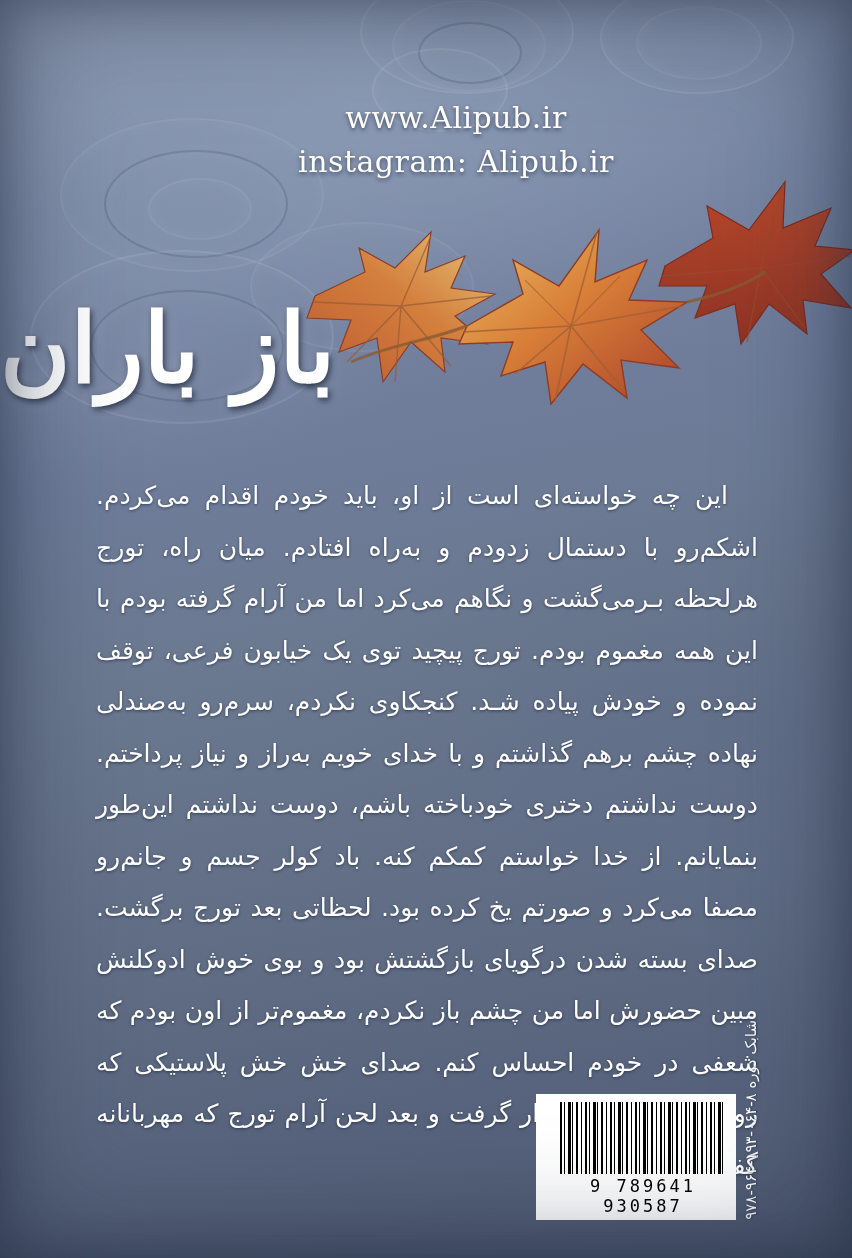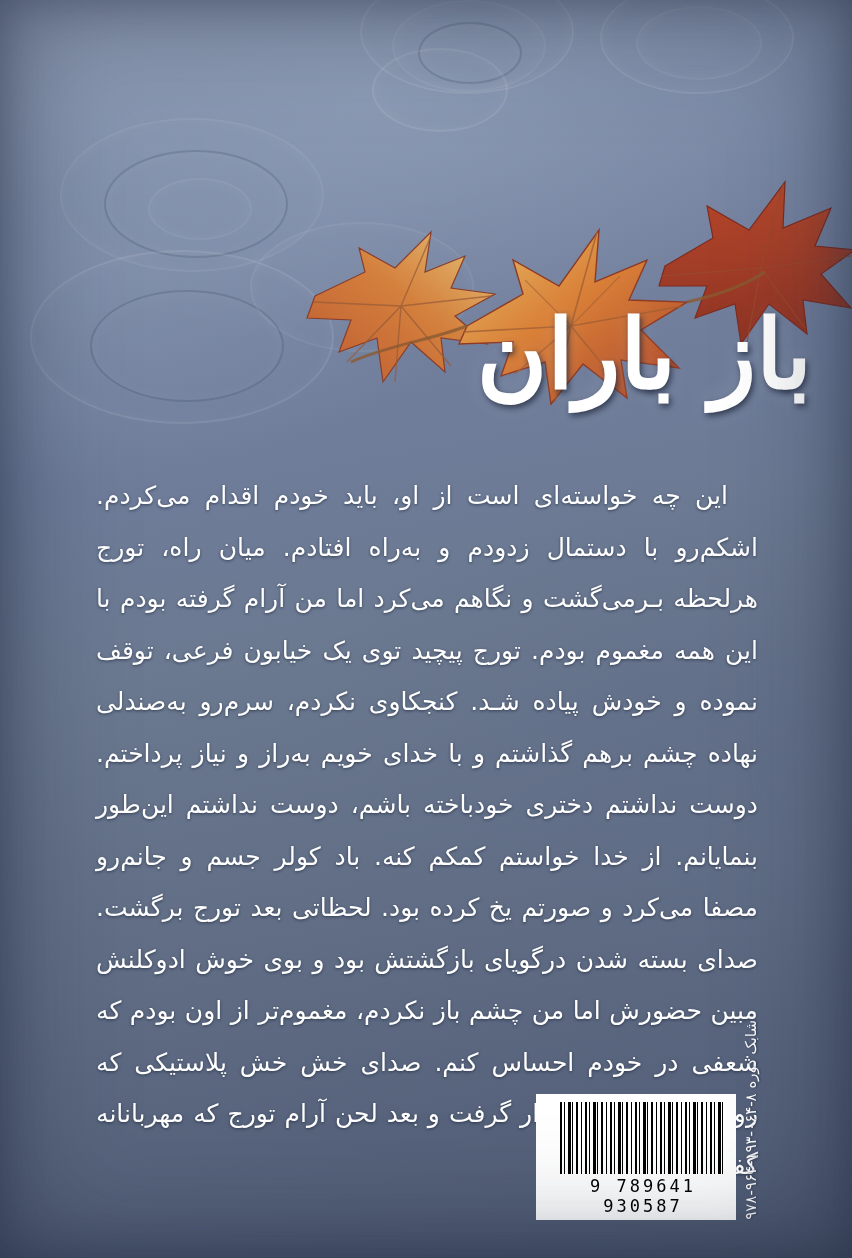--- a/index.html
+++ b/index.html
@@ -61,24 +61,24 @@
     font-size: 30px;
     line-height: 1.45;
     letter-spacing: 0.5px;
     text-shadow: 0 2px 4px rgba(20,30,50,0.6);
   }
   .weblinks div { padding-left: 60px; }
 
   
   .title {
     position: absolute;
-    top: 298px;
+    top: 292px;
     left: 0;
     width: 840px;
-    text-align: right;
+    text-align: left;
     color: #ffffff;
     font-family: "DejaVu Serif", serif;
     font-size: 96px;
     font-weight: 700;
     letter-spacing: 2px;
     text-shadow: 2px 3px 6px rgba(25,35,55,0.75), 0 0 22px rgba(255,255,255,0.15);
     padding-right: 28px;
     box-sizing: border-box;
   }
 
@@ -160,20 +160,24 @@
   <div class="ripple" style="left:600px; top:-18px; width:190px; height:108px;"></div>
   <div class="ripple b" style="left:636px; top:6px; width:122px; height:70px;"></div>
   <div class="ripple" style="left:372px; top:48px; width:132px; height:80px;"></div>
   <div class="ripple b" style="left:60px; top:118px; width:260px; height:150px;"></div>
   <div class="ripple c" style="left:104px; top:150px; width:180px; height:104px;"></div>
   <div class="ripple b" style="left:148px; top:178px; width:100px; height:58px;"></div>
   <div class="ripple" style="left:30px; top:250px; width:300px; height:170px;"></div>
   <div class="ripple c" style="left:90px; top:290px; width:190px; height:108px;"></div>
   <div class="ripple b" style="left:250px; top:222px; width:220px; height:126px;"></div>
 
+  <div class="weblinks">
+    <div>www.Alipub.ir</div>
+    <div>instagram:  Alipub.ir</div>
+  </div>
 
   <div class="leaves">
     <svg width="600" height="230" viewBox="0 0 600 230" xmlns="http://www.w3.org/2000/svg">
       <defs>
         <linearGradient id="lg1" x1="0" y1="0" x2="1" y2="1">
           <stop offset="0%" stop-color="#e8c06a"></stop>
           <stop offset="45%" stop-color="#d98038"></stop>
           <stop offset="100%" stop-color="#a8402a"></stop>
         </linearGradient>
         <linearGradient id="lg2" x1="0" y1="1" x2="1" y2="0">

